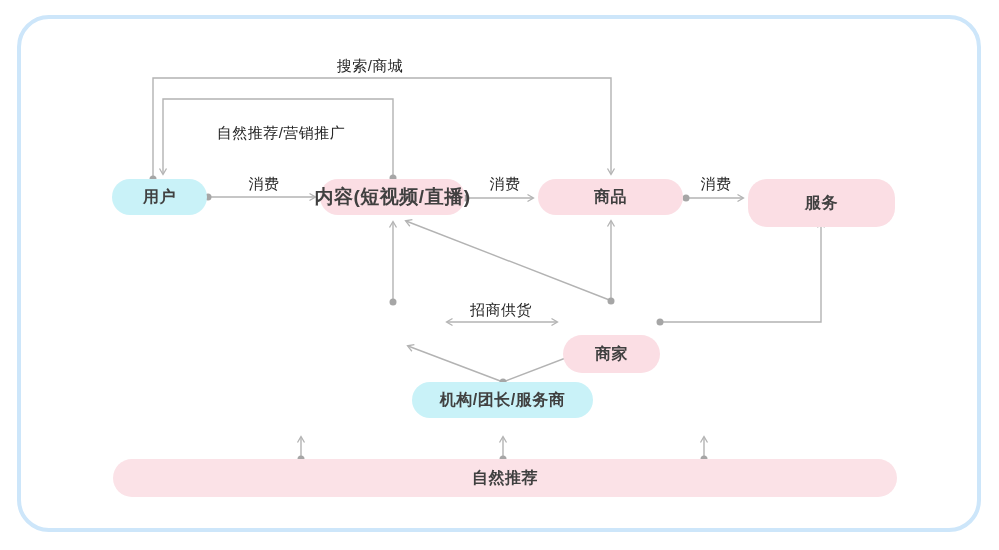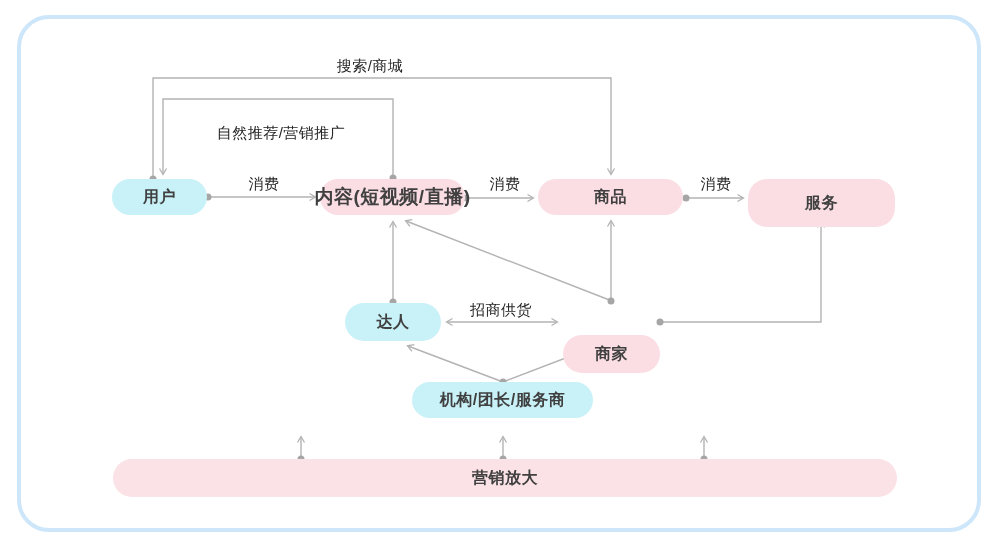--- a/index.html
+++ b/index.html
@@ -112,24 +112,23 @@
       <circle cx="301" cy="459" r="3.5"></circle>
       <circle cx="503" cy="459" r="3.5"></circle>
       <circle cx="704" cy="459" r="3.5"></circle>
     </g>
   </svg>
 
   <div class="node cyan n-user">用户</div>
   <div class="node pink n-content">内容(短视频/直播)</div>
   <div class="node pink n-goods">商品</div>
   <div class="node pink n-service">服务</div>
-  <div class="node cyan n-influencer">达人</div>
   <div class="node pink n-merchant">商家</div>
   <div class="node cyan n-agency">机构/团长/服务商</div>
-  <div class="node bar n-marketing">营销放大</div>
+  <div class="node bar n-marketing">自然推荐</div>
 
   <div class="edge-label l-search">搜索/商城</div>
   <div class="edge-label l-recommend">自然推荐/营销推广</div>
   <div class="edge-label l-consume1">消费</div>
   <div class="edge-label l-consume2">消费</div>
   <div class="edge-label l-consume3">消费</div>
   <div class="edge-label l-supply">招商供货</div>
 </div>
 
 </body></html>

